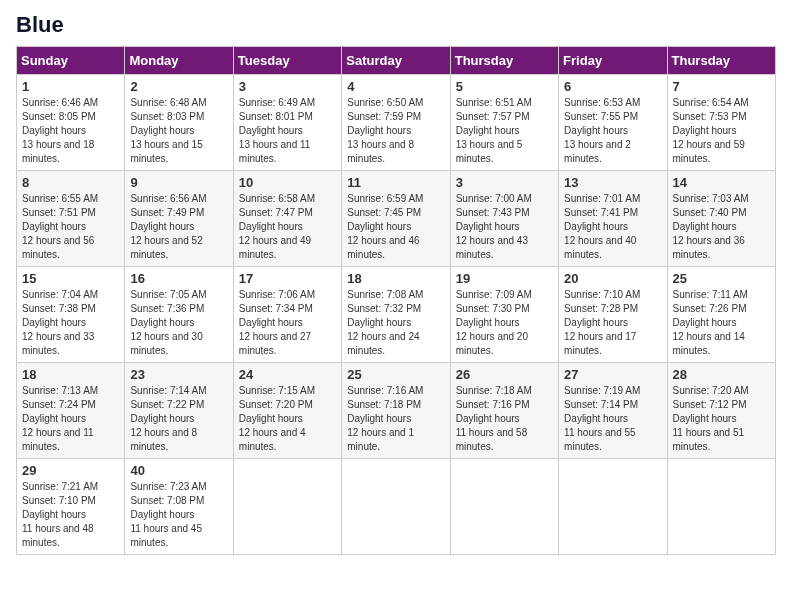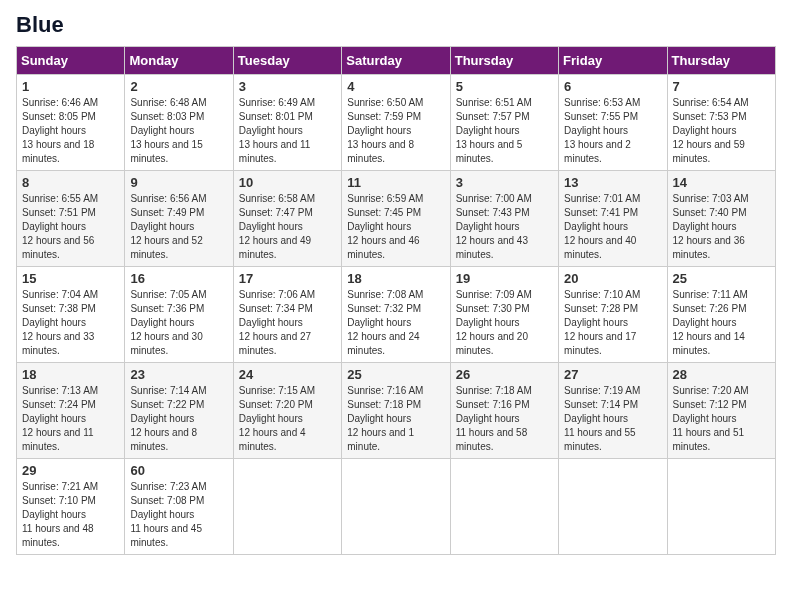--- a/index.html
+++ b/index.html
@@ -374,21 +374,21 @@
         <td>
         <span class="day-number">29</span>
         <div class="day-info">
           Sunrise: 7:21 AM<br>
           Sunset: 7:10 PM<br>
           Daylight hours<br>
           11 hours and 48 minutes.
         </div>
       </td>
         <td>
-        <span class="day-number">60</span>
+        <span class="day-number">40</span>
         <div class="day-info">
           Sunrise: 7:23 AM<br>
           Sunset: 7:08 PM<br>
           Daylight hours<br>
           11 hours and 45 minutes.
         </div>
       </td>
         <td class="empty-cell"></td>
         <td class="empty-cell"></td>
         <td class="empty-cell"></td>

